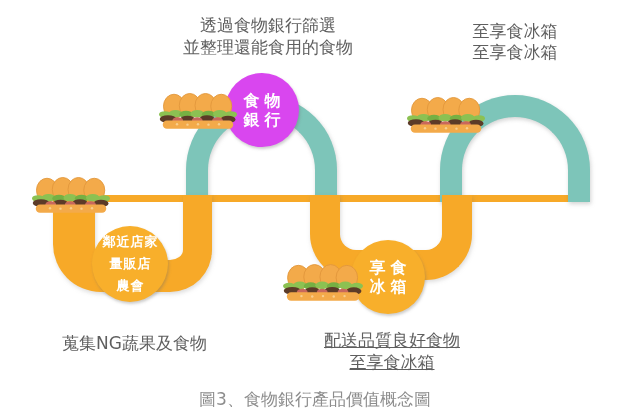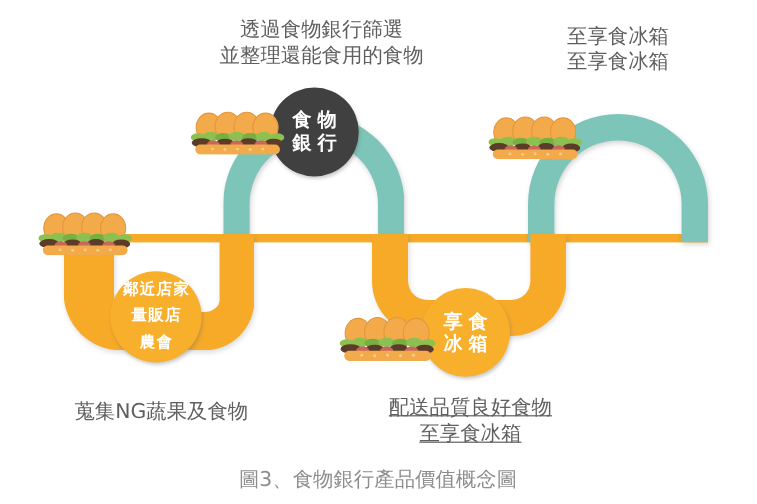--- a/index.html
+++ b/index.html
@@ -22,21 +22,21 @@
       border-left-width:42px;border-right-width:29px;border-bottom-width:32px;
       border-radius:0 0 42px 48px;}
   .u2{left:310px;top:195px;width:162px;height:85px;
       border-left-width:30px;border-right-width:30px;border-bottom-width:30px;
       border-radius:0 0 46px 46px;}
 
   
   .node{position:absolute;border-radius:50%;display:flex;flex-direction:column;
         align-items:center;justify-content:center;color:#fff;font-weight:bold;
         text-align:center;z-index:4;box-shadow:1px 2px 3px rgba(110,110,110,0.35);}
-  .node.teal{background:#404040;font-family:Liberation Serif, serif;}
+  .node.teal{background:#d946ef;}
   .node.orange{background:#F8AF2B;}
   .n-foodbank{left:225px;top:73px;width:74px;height:74px;font-size:16px;line-height:19px;}
   .n-needfood{left:478px;top:71px;width:72px;height:72px;font-size:15px;line-height:19px;}
   .n-stores{left:92px;top:226px;width:76px;height:76px;font-size:13px;line-height:22px;font-weight:bold;}
   .n-fridge{left:351px;top:240px;width:74px;height:74px;font-size:16px;line-height:19px;}
   .ls5{letter-spacing:5px;margin-right:-5px;}
   .ls3{letter-spacing:3px;margin-right:-3px;}
   .ls1{letter-spacing:1px;margin-right:-1px;}
 
   

